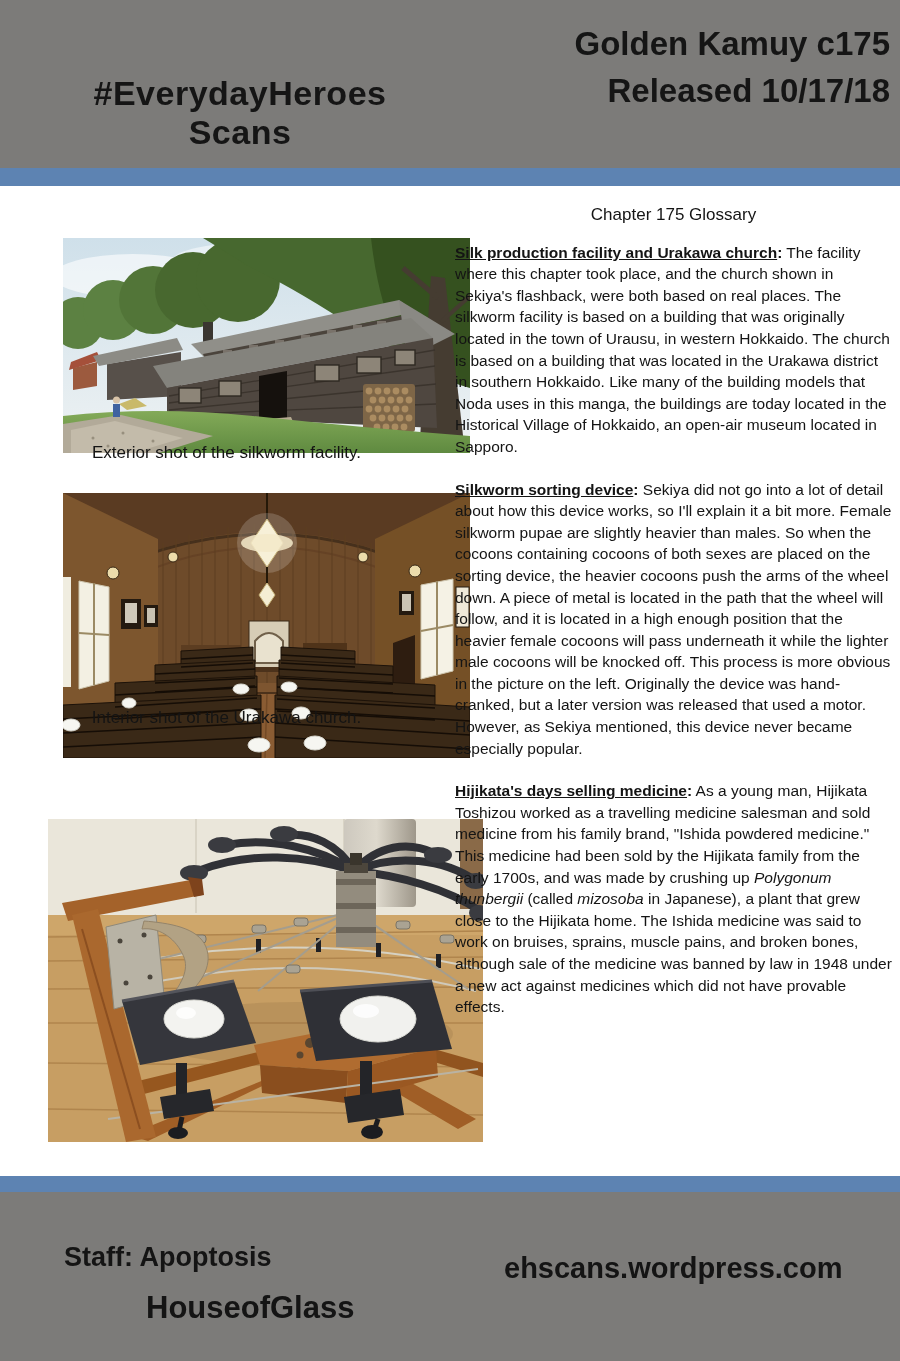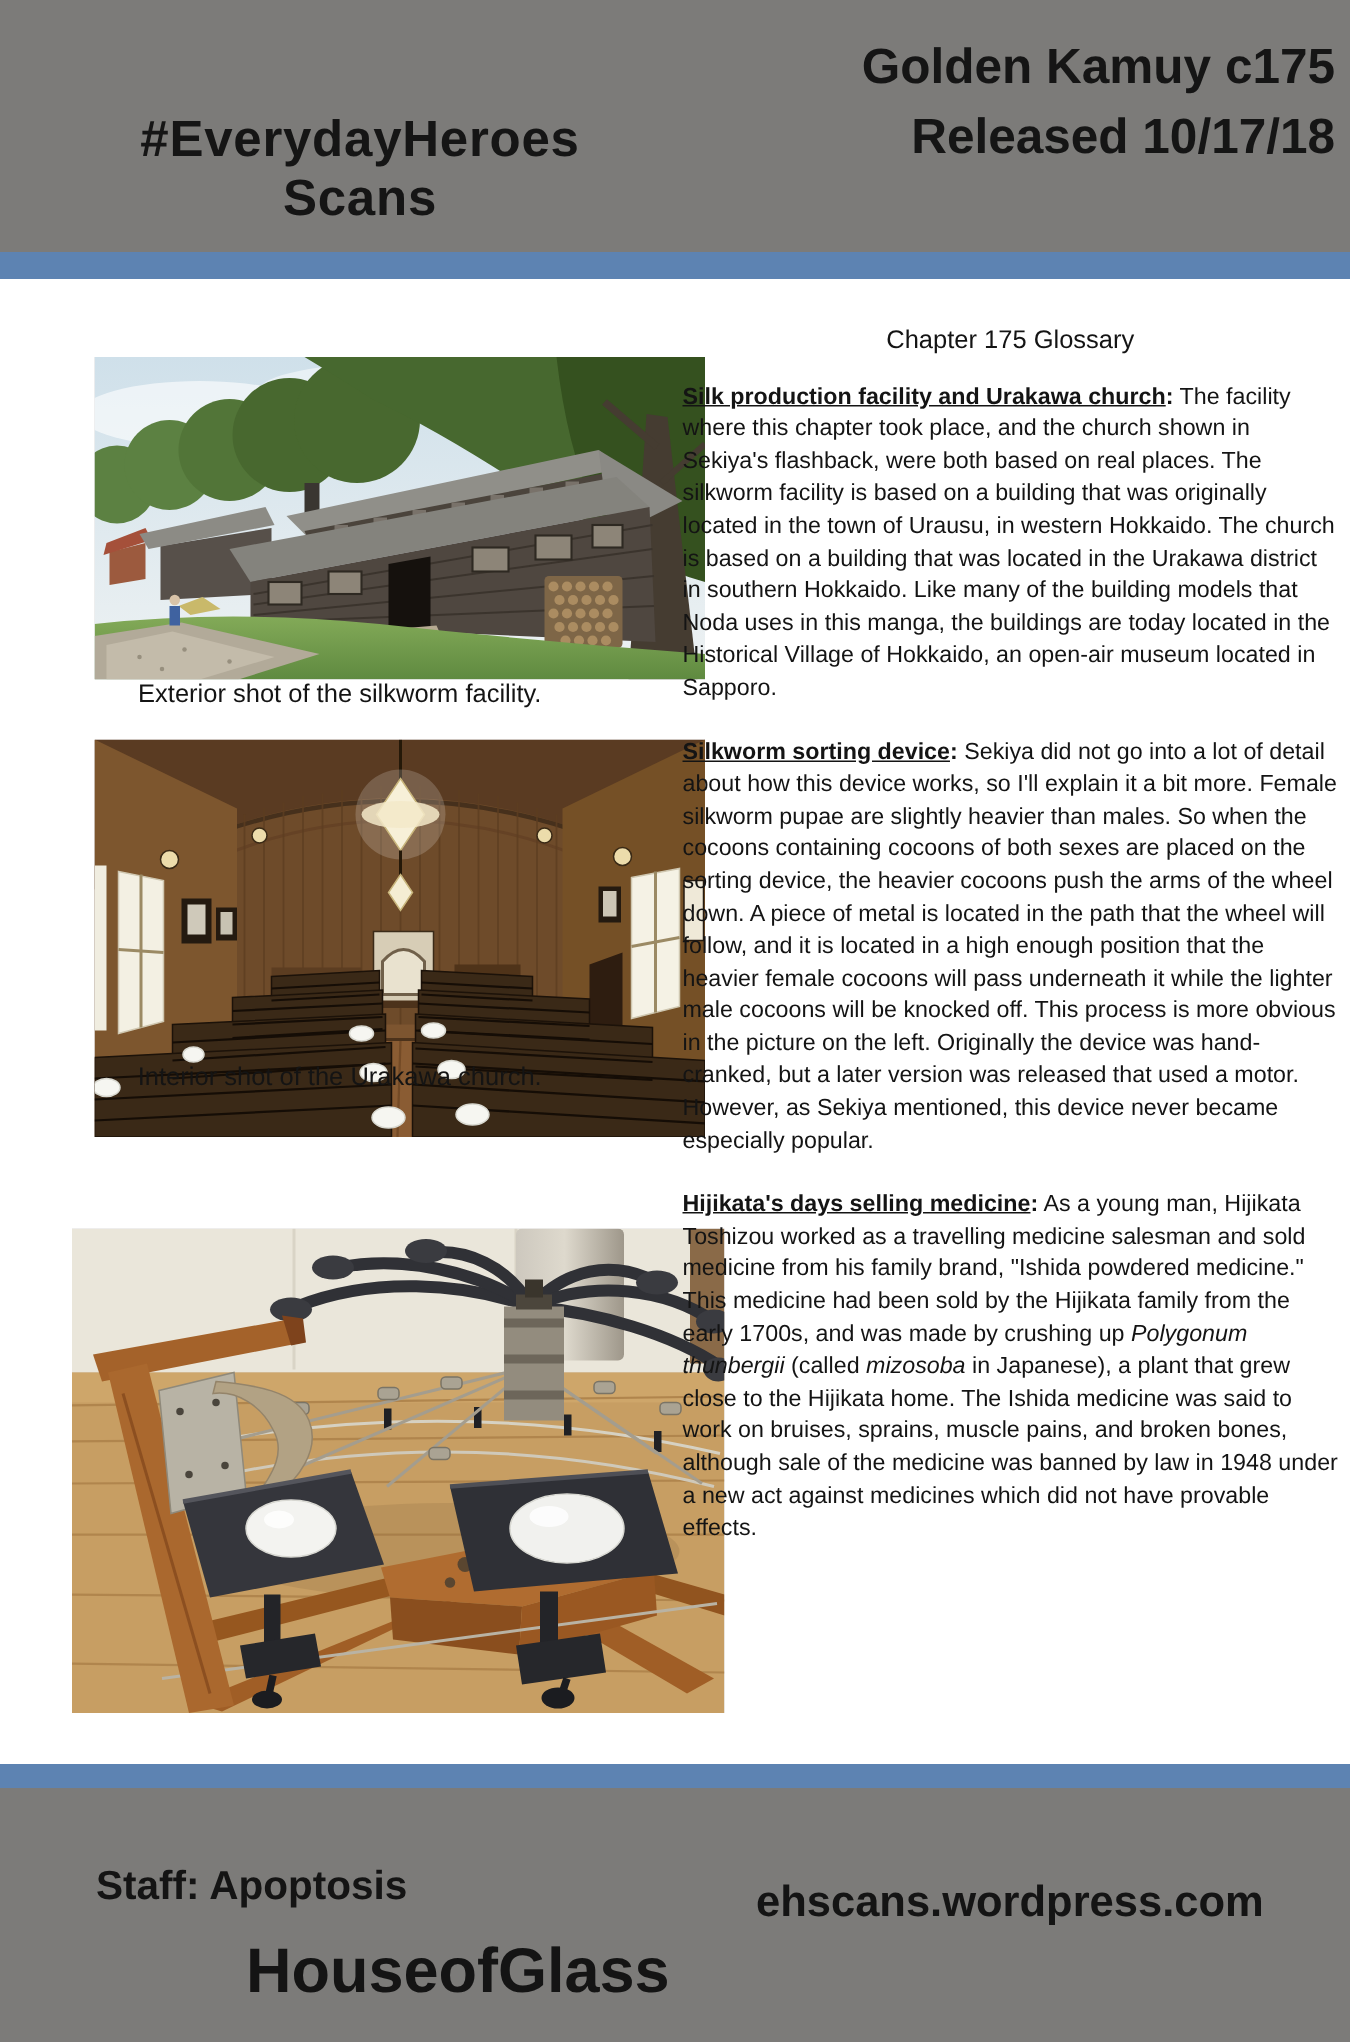--- a/index.html
+++ b/index.html
@@ -25,39 +25,39 @@
 
   .photo{position:absolute;overflow:hidden;background:#ddd;}
   .photo svg{display:block;width:100%;height:100%;}
   #photo-exterior{left:23px;top:222px;width:407px;height:215px;}
   #photo-interior{left:23px;top:477px;width:407px;height:265px;}
   #photo-device{left:8px;top:803px;width:435px;height:323px;}
   .caption{
     position:absolute;left:23px;width:407px;text-align:center;
     font-size:17px;color:#141414;
   }
-  #caption-exterior{top:443px;margin-top:10px;}
+  #caption-exterior{top:443px;}
   #caption-interior{top:708px;}
 
   .glossary{
-    position:absolute;left:455px;top:216px;width:437px;
+    position:absolute;left:455px;top:204px;width:437px;
     font-size:15.5px;line-height:21.6px;color:#141414;
   }
   .glossary-title{font-size:17px;text-align:center;font-weight:normal;margin:0 0 16px;}
   .entry{margin:0 0 21px;}
   .term{font-weight:bold;text-decoration:underline;}
   .term-colon{font-weight:bold;text-decoration:none;}
   .italic{font-style:italic;}
   .support-note{
     margin-top:14px;text-align:center;font-weight:bold;
     font-size:16px;line-height:22px;
   }
 
   .staff-line1{position:absolute;left:64px;top:1242px;font-size:27px;font-weight:bold;color:#141414;}
-  .staff-line2{position:absolute;left:164px;top:1290px;font-size:42px;font-weight:bold;color:#141414;}
+  .staff-line2{position:absolute;left:146px;top:1290px;font-size:31px;font-weight:bold;color:#141414;}
   .website{position:absolute;left:504px;top:1252px;font-size:29px;font-weight:bold;color:#141414;}
 </style>
 </head>
 <body>
 
 <header class="band header-band">
   <div class="group-name">#EverydayHeroes Scans</div>
   <div class="release-info">
     <div>Golden Kamuy c175</div>
     <div>Released 10/17/18</div>

